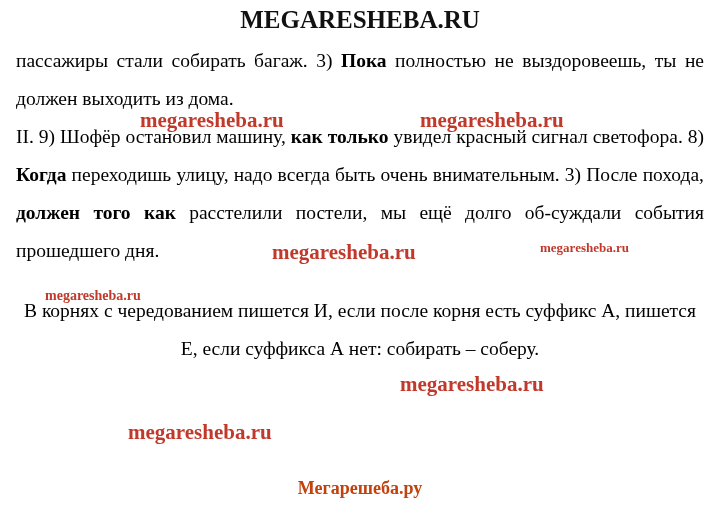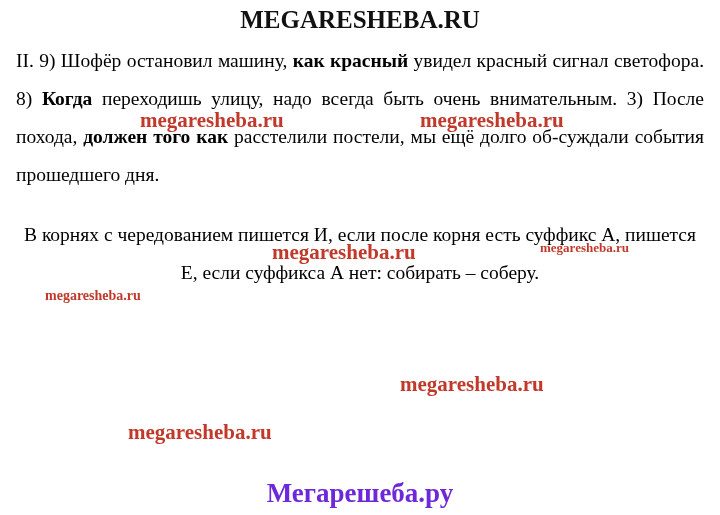--- a/index.html
+++ b/index.html
@@ -33,22 +33,22 @@
     color: #111111;
   }
   .footer-brand {
     position: absolute;
     top: 478px;
     left: 0;
     width: 720px;
     text-align: center;
     font-family: "Liberation Serif", serif;
     font-weight: bold;
-    font-size: 27px;
-    color: #6d28d9;
+    font-size: 18px;
+    color: #c2410c;
   }
   .content {
     position: absolute;
     top: 42px;
     left: 16px;
     width: 688px;
   }
   .para {
     font-size: 19.5px;
     line-height: 38px;
@@ -84,22 +84,23 @@
 </style>
 </head>
 <body>
 
 <div class="page">
 
   <div class="header-brand">MEGARESHEBA.RU</div>
 
   <div class="content">
 
+    <p class="para"><span>пассажиры стали собирать багаж. 3) </span><span class="b">Пока</span><span> полностью не выздоровеешь, ты не должен выходить из дома.</span></p>
 
-    <p class="para"><span>II. 9) Шофёр остановил машину, </span><span class="b">как красный</span><span> увидел красный сигнал светофора. 8) </span><span class="b">Когда</span><span> переходишь улицу, надо всегда быть очень внимательным. 3) После похода, </span><span class="b">должен того как</span><span> расстелили постели, мы ещё долго об-суждали события прошедшего дня.</span></p>
+    <p class="para"><span>II. 9) Шофёр остановил машину, </span><span class="b">как только</span><span> увидел красный сигнал светофора. 8) </span><span class="b">Когда</span><span> переходишь улицу, надо всегда быть очень внимательным. 3) После похода, </span><span class="b">должен того как</span><span> расстелили постели, мы ещё долго об-суждали события прошедшего дня.</span></p>
 
     <div class="gap"></div>
 
     <p class="para last-left">В корнях с чередованием пишется И, если после корня есть суффикс А, пишется Е, если суффикса А нет: собирать – соберу.</p>
 
   </div>
 
   <div class="wm wm-1">megaresheba.ru</div>
   <div class="wm wm-2">megaresheba.ru</div>
   <div class="wm wm-3">megaresheba.ru</div>

